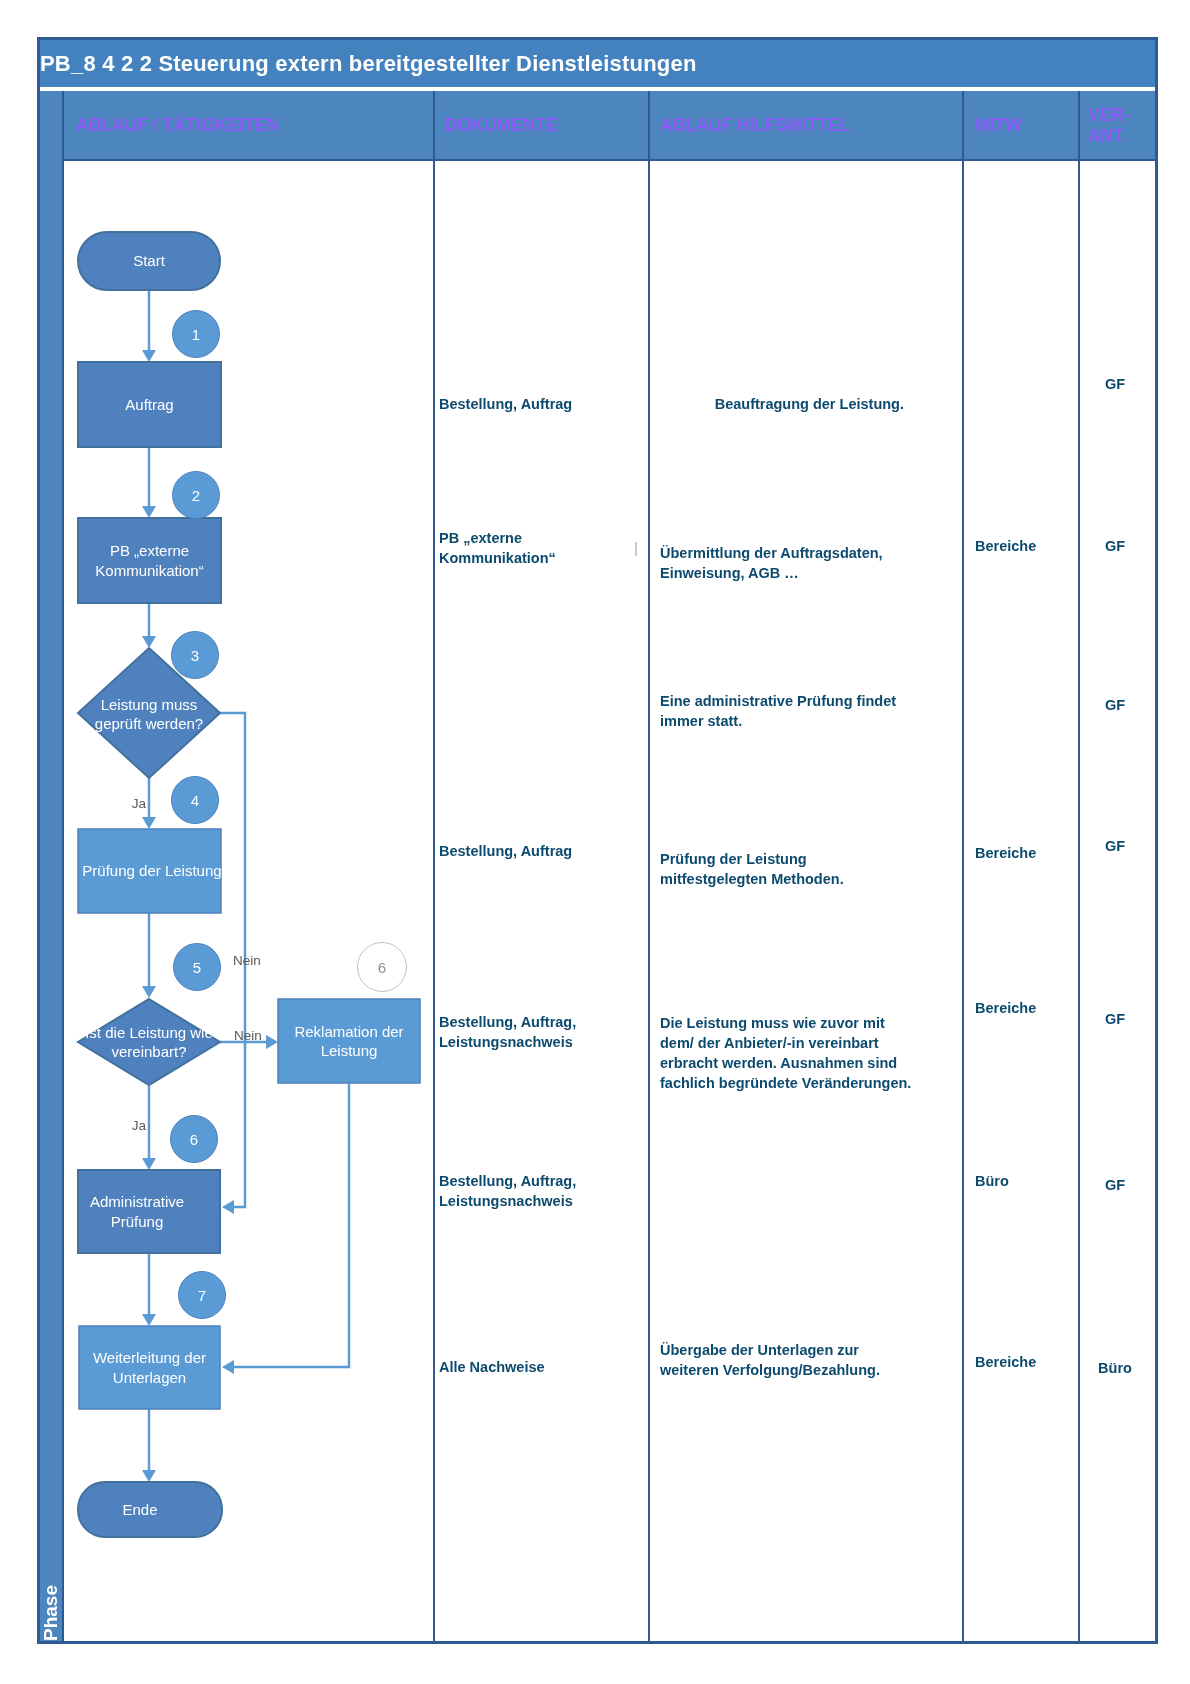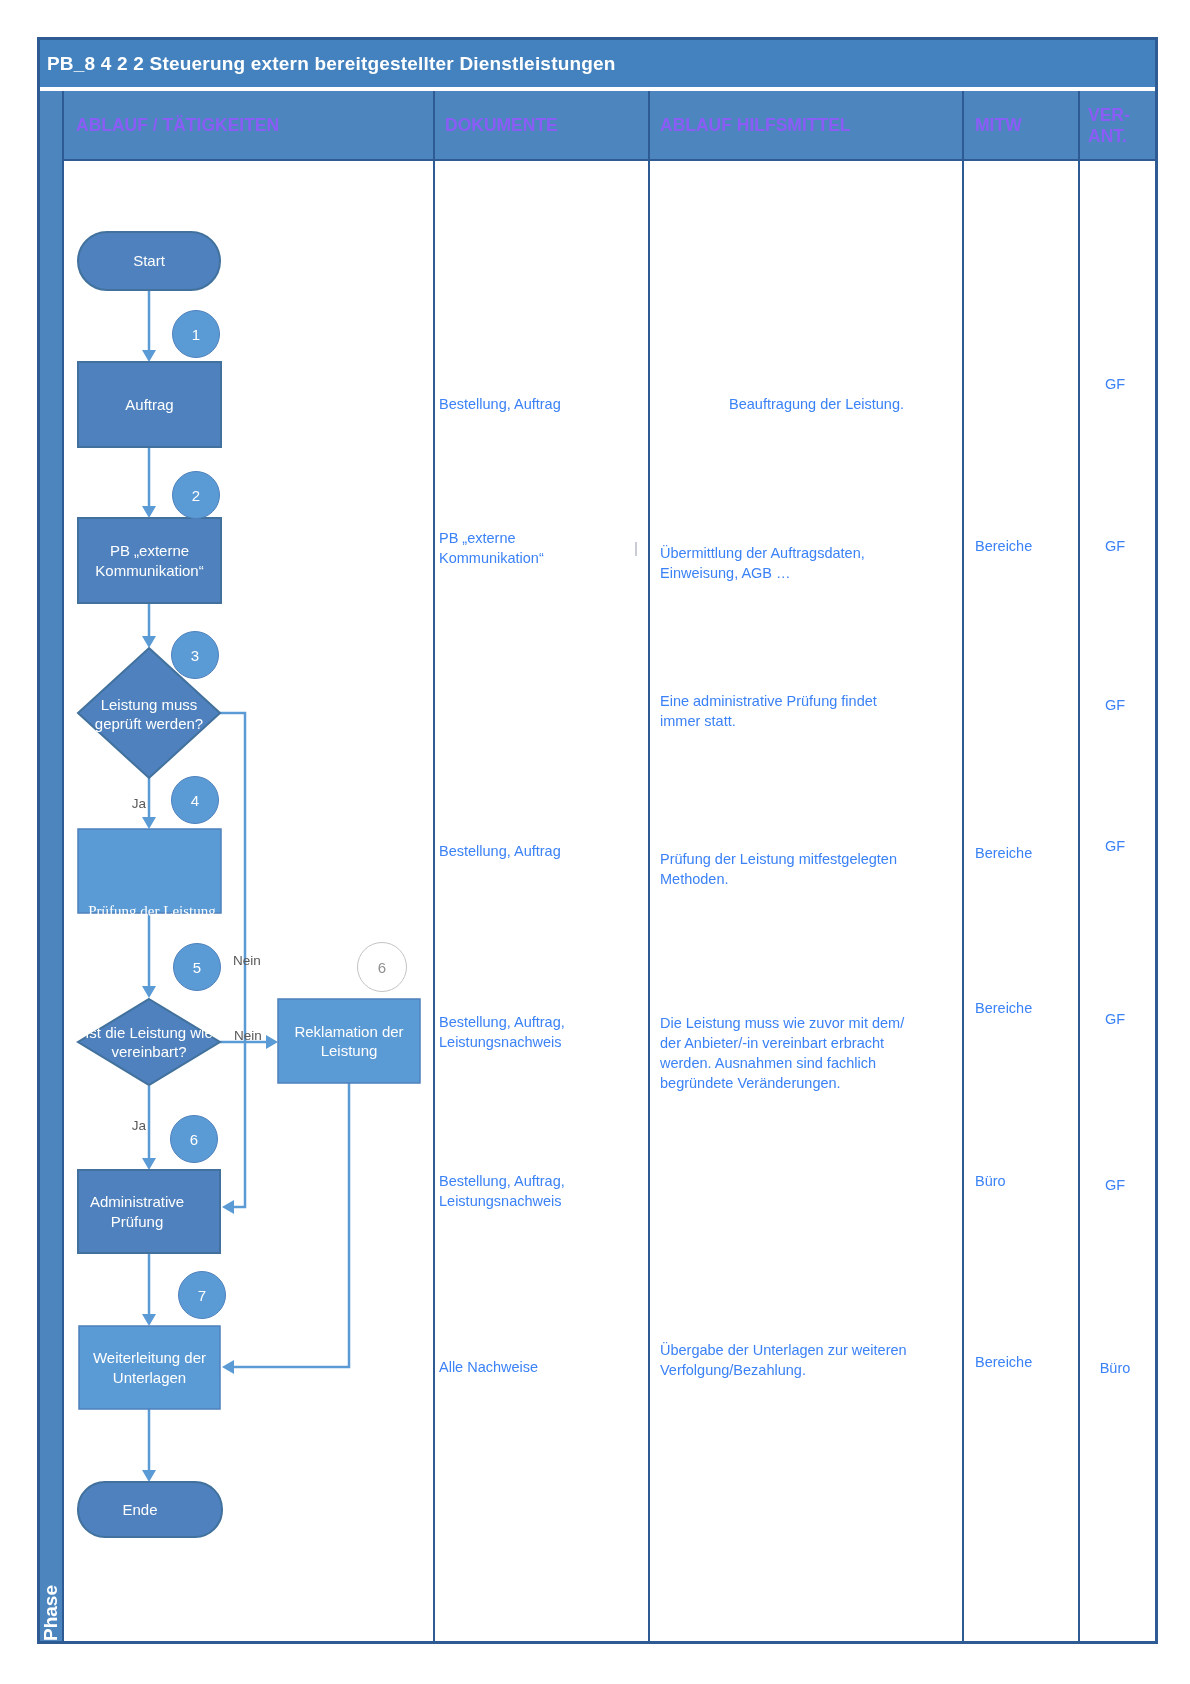--- a/index.html
+++ b/index.html
@@ -3,21 +3,21 @@
 <meta charset="utf-8">
 <style>
   html,body{margin:0;padding:0;background:#fff;}
   #page{position:relative;width:1190px;height:1684px;background:#ffffff;
         font-family:"Liberation Sans",sans-serif;overflow:hidden;}
   
   .frame{position:absolute;left:37px;top:37px;width:1121px;height:1607px;
          border:3px solid #2e5b94;box-sizing:border-box;}
   .titlebar{position:absolute;left:40px;top:40px;width:1115px;height:47px;
             background:#4382be;display:flex;align-items:center;}
-  .titlebar span{color:#fff;font-weight:bold;font-size:19px;padding-left:7px;letter-spacing:.2px;}
+  .titlebar span{color:#fff;font-weight:bold;font-size:22px;letter-spacing:.2px;}
   .headerbg{position:absolute;left:40px;top:91px;width:1115px;height:69px;background:#4d86bf;}
   .phasebar{position:absolute;left:40px;top:91px;width:22px;height:1550px;background:#4d86bf;}
   .phasetext{position:absolute;left:40px;top:1557px;width:22px;height:84px;
              color:#fff;font-weight:bold;font-size:19px;
              writing-mode:vertical-rl;transform:rotate(180deg);
              display:flex;align-items:center;justify-content:flex-start;}
   .vline{position:absolute;top:91px;height:1550px;width:2px;background:#2e5b94;}
   .hline{position:absolute;left:62px;top:159px;width:1093px;height:2px;background:#2e5b94;}
   .hcell{position:absolute;top:91px;height:69px;display:flex;align-items:center;
          color:#8b5cf6;font-weight:bold;font-size:17.5px;line-height:1.15;}
@@ -25,21 +25,21 @@
   svg.flow{position:absolute;left:0;top:0;}
   
   .shape-label{position:absolute;display:flex;align-items:center;justify-content:center;
                text-align:center;color:#fff;font-size:15px;line-height:1.3;}
   .num{position:absolute;width:48px;height:48px;border-radius:50%;
        background:#5b9bd5;border:1.5px solid #4e81bd;box-sizing:border-box;
        color:#fff;display:flex;align-items:center;justify-content:center;font-size:15px;}
   .badge{background:#ffffff;border:1px solid #c3c3c3;color:#8f8f8f;width:50px;height:50px;}
   .branch{position:absolute;color:#595959;font-size:13.5px;}
   
-  .cell{position:absolute;color:#3b82f6;font-size:14.5px;line-height:1.38;}
+  .cell{position:absolute;color:#0c4a6e;font-size:14.5px;line-height:1.38;font-weight:bold;}
   .center{text-align:center;}
   .tick{position:absolute;left:635px;top:542px;width:2px;height:14px;background:#c9ccd4;}
 </style>
 </head>
 <body>
 
 <div id="page">
 
   <div class="frame"></div>
   <div class="titlebar">
@@ -111,21 +111,21 @@
   <div class="num" style="left:171px;top:776px;">4</div>
   <div class="num" style="left:173px;top:943px;">5</div>
   <div class="num" style="left:170px;top:1115px;">6</div>
   <div class="num" style="left:178px;top:1271px;">7</div>
   <div class="num badge" style="left:357px;top:942px;">6</div>
 
   <div class="shape-label" style="left:78px;top:362px;width:143px;height:85px;">Auftrag</div>
   <div class="shape-label" style="left:78px;top:232px;width:142px;height:58px;">Start</div>
   <div class="shape-label" style="left:78px;top:518px;width:143px;height:85px;">PB „externe Kommunikation“</div>
   <div class="shape-label" style="left:87px;top:686px;width:124px;height:56px;">Leistung muss geprüft werden?</div>
-  <div class="shape-label" style="left:78px;top:870px;width:148px;height:84px;font-family:Liberation Serif, serif;">Prüfung der Leistung</div>
+  <div class="shape-label" style="left:78px;top:829px;width:148px;height:84px;">Prüfung der Leistung</div>
   <div class="shape-label" style="left:84px;top:1014px;width:130px;height:56px;">Ist die Leistung wie vereinbart?</div>
   <div class="shape-label" style="left:278px;top:999px;width:142px;height:84px;">Reklamation der Leistung</div>
   <div class="shape-label" style="left:78px;top:1170px;width:118px;height:83px;">Administrative Prüfung</div>
   <div class="shape-label" style="left:79px;top:1326px;width:141px;height:83px;">Weiterleitung der Unterlagen</div>
   <div class="shape-label" style="left:68px;top:1482px;width:144px;height:55px;">Ende</div>
 
   <div class="branch" style="left:110px;top:796px;width:36px;text-align:right;">Ja</div>
   <div class="branch" style="left:221px;top:953px;width:52px;text-align:center;">Nein</div>
   <div class="branch" style="left:222px;top:1028px;width:52px;text-align:center;">Nein</div>
   <div class="branch" style="left:110px;top:1118px;width:36px;text-align:right;">Ja</div>

